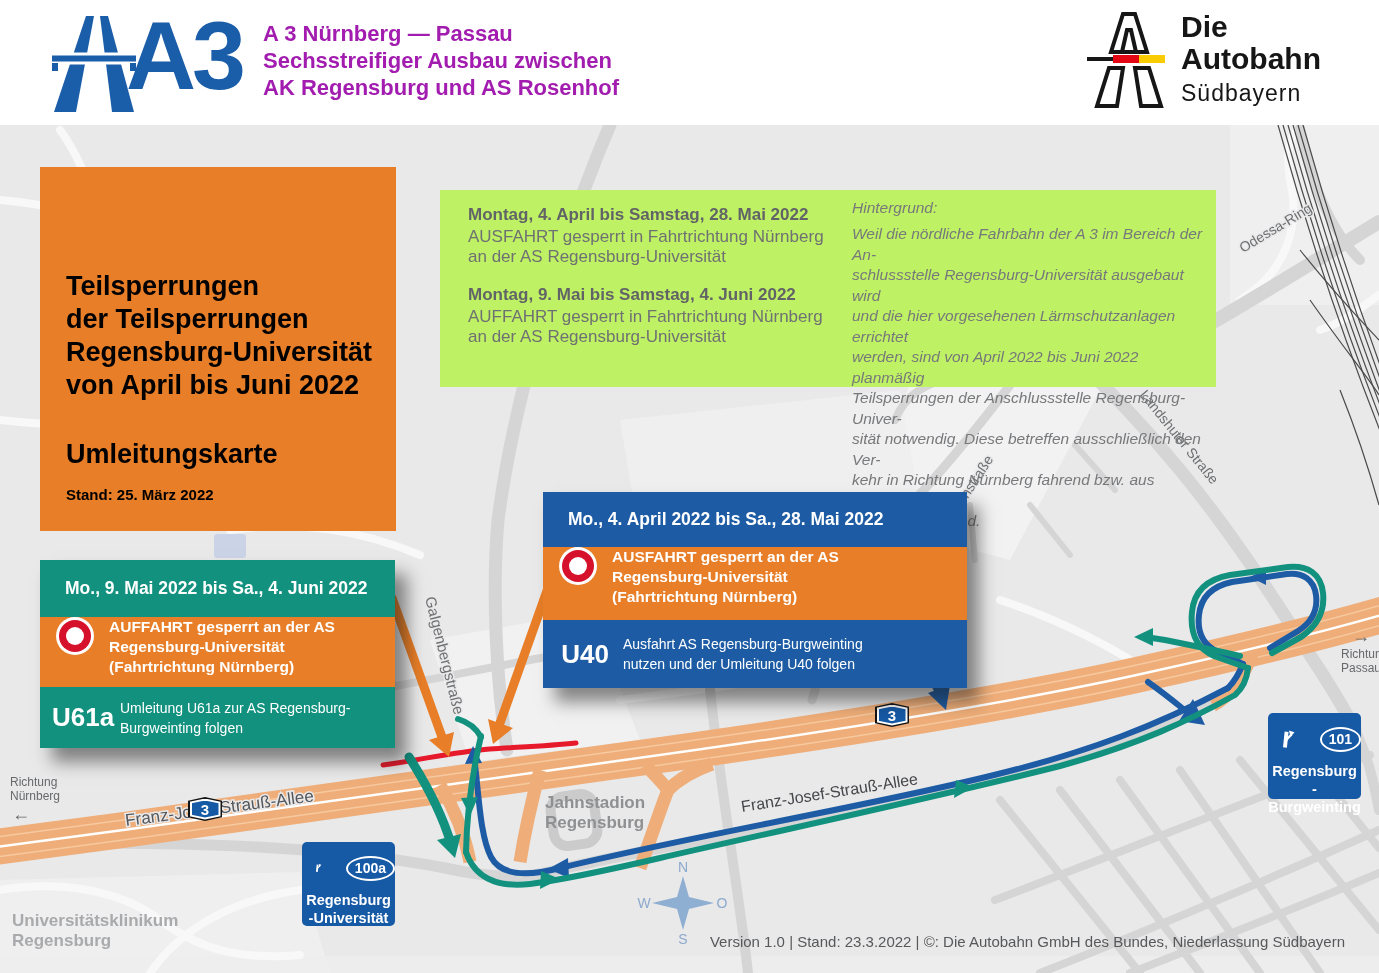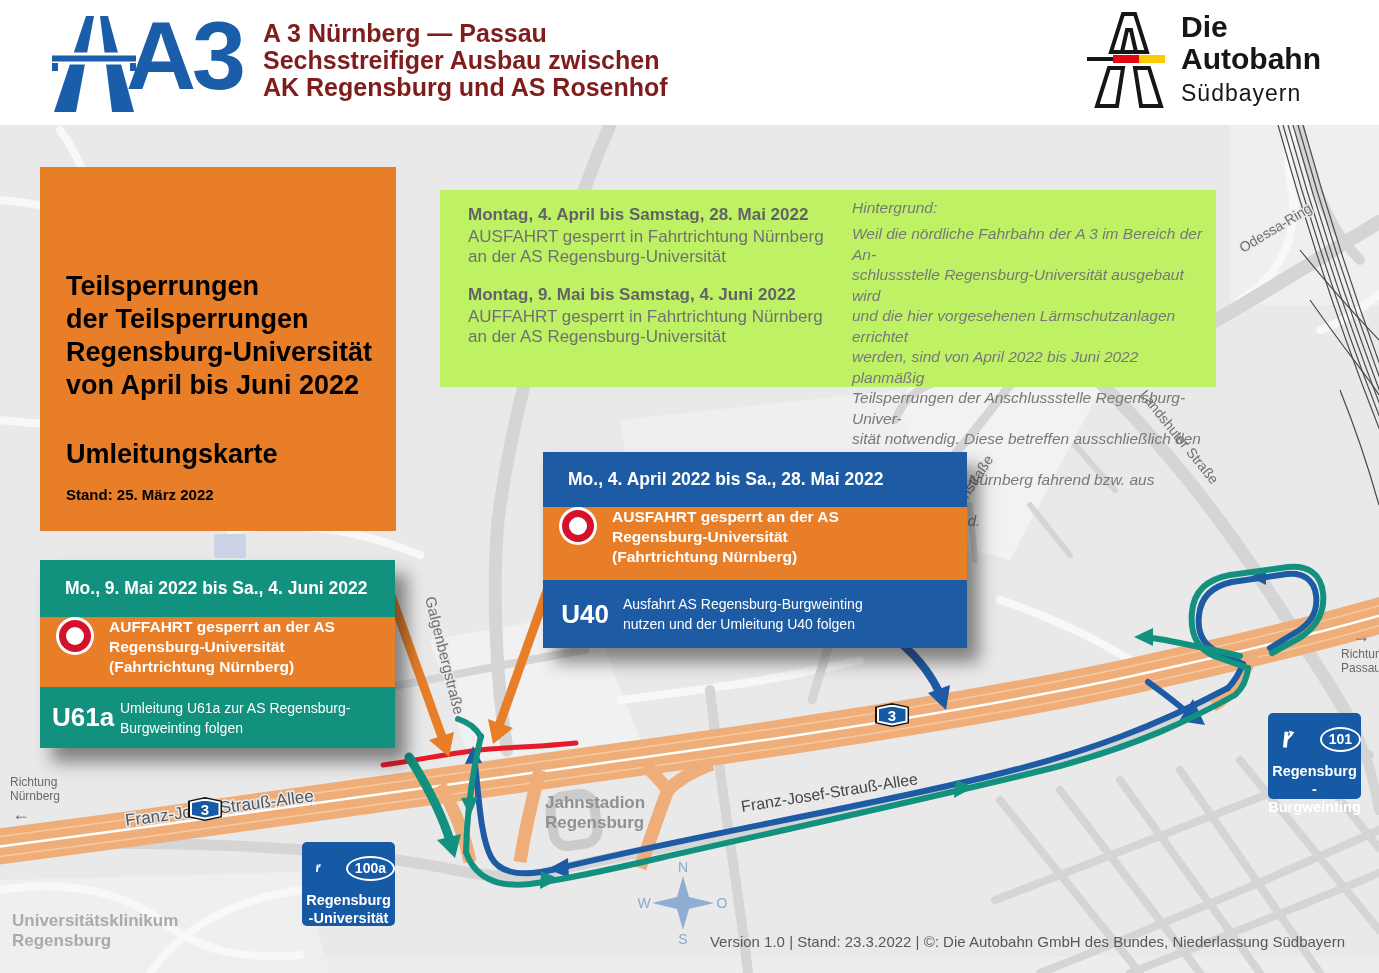--- a/index.html
+++ b/index.html
@@ -4,21 +4,21 @@
 <style>
   html,body{margin:0;padding:0;background:#fff;}
   .page{position:relative;width:1379px;height:973px;overflow:hidden;background:#E9E9EA;font-family:"Liberation Sans",sans-serif;}
   .abs{position:absolute;}
   svg{display:block;font-family:"Liberation Sans",sans-serif;}
 
   
   .header{position:absolute;top:0;left:0;width:1379px;height:125px;background:#ffffff;z-index:5;}
   .a3-badge{position:absolute;left:126px;top:6px;font-size:97px;font-weight:bold;color:#1A5DA8;letter-spacing:-4px;line-height:100px;}
   .header-title{position:absolute;left:263px;top:20px;}
-  .header-title div{font-size:25px;font-weight:bold;color:#7f1d1d;line-height:27px;}
+  .header-title div{font-size:22px;font-weight:bold;color:#a21caf;line-height:27px;}
   .brand-text{position:absolute;left:1181px;top:11px;color:#161616;}
   .brand-text .b1,.brand-text .b2{font-size:30px;font-weight:bold;line-height:32px;}
   .brand-text .b3{font-size:23px;font-weight:normal;letter-spacing:1px;margin-top:5px;}
 
   
   .title-box{position:absolute;left:40px;top:167px;width:356px;height:364px;background:#E87E27;color:#000000;z-index:4;}
   .title-box .lines{position:absolute;left:26px;top:103px;}
   .title-box .lines div{font-size:27px;font-weight:bold;line-height:33px;}
   .title-box .subtitle{position:absolute;left:26px;top:272px;font-size:27px;font-weight:bold;}
   .title-box .stand{position:absolute;left:26px;top:319px;font-size:15px;font-weight:bold;}
@@ -37,21 +37,21 @@
   .callout .row-head{display:flex;align-items:center;padding-left:25px;font-size:17.5px;font-weight:bold;}
   .callout .row-closure{background:#E87E27;display:flex;align-items:flex-start;gap:15px;padding-left:16px;}
   .callout .row-detour{display:flex;align-items:center;padding-left:12px;gap:8px;}
   .callout .closure-txt{font-size:15.5px;font-weight:bold;line-height:20px;width:255px;}
   .callout .code{font-size:26px;font-weight:bold;width:60px;text-align:center;}
   .callout .detour-txt{font-size:14px;font-weight:normal;line-height:20px;width:255px;}
   .teal-box{left:40px;top:560px;width:355px;height:188px;}
   .teal-box .row-head{background:#12917F;height:57px;}
   .teal-box .row-closure{height:70px;}
   .teal-box .row-detour{background:#12917F;height:61px;}
-  .blue-box{left:543px;top:452px;width:424px;height:196px;}
+  .blue-box{left:543px;top:492px;width:424px;height:196px;}
   .blue-box .row-head{background:#1D5CA4;height:55px;}
   .blue-box .row-closure{height:73px;}
   .blue-box .row-detour{background:#1D5CA4;height:68px;}
   .sign-circle{width:38px;height:38px;border-radius:50%;background:#fff;display:flex;align-items:center;justify-content:center;flex:0 0 auto;}
   .sign-circle .ring{width:32px;height:32px;border-radius:50%;background:#D6112B;display:flex;align-items:center;justify-content:center;}
   .sign-circle .hole{width:18px;height:18px;border-radius:50%;background:#fff;}
 
   
   .exit-sign{position:absolute;background:#1659A5;border-radius:5px;color:#fff;z-index:3;}
   .exit-top{display:flex;align-items:center;gap:24px;padding:10px 0 0 13px;}

